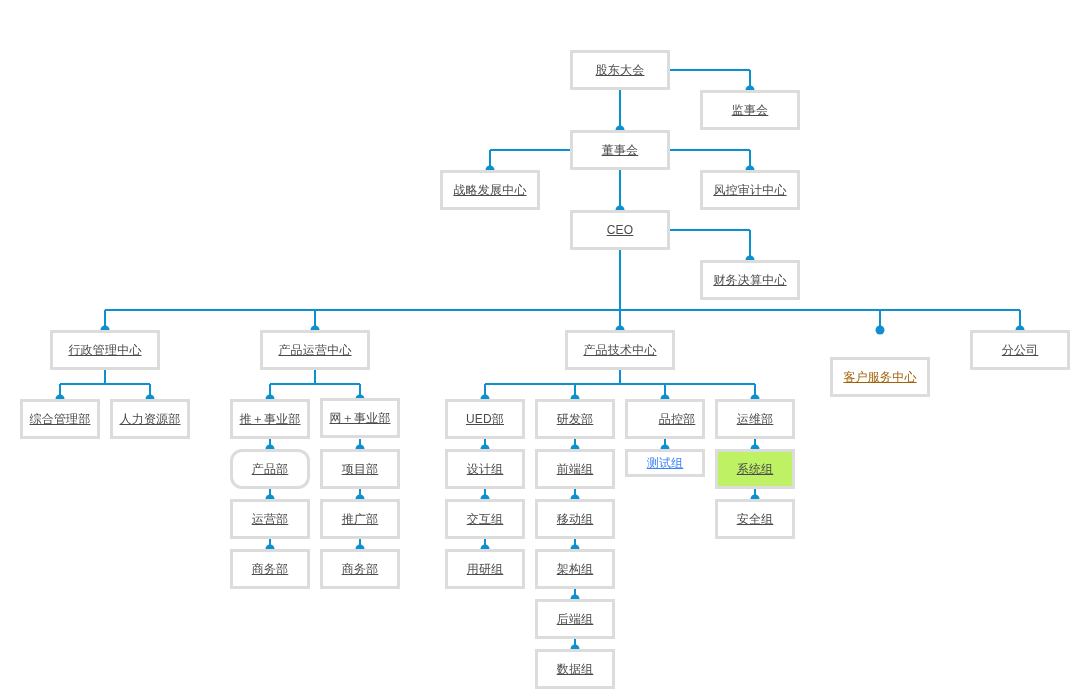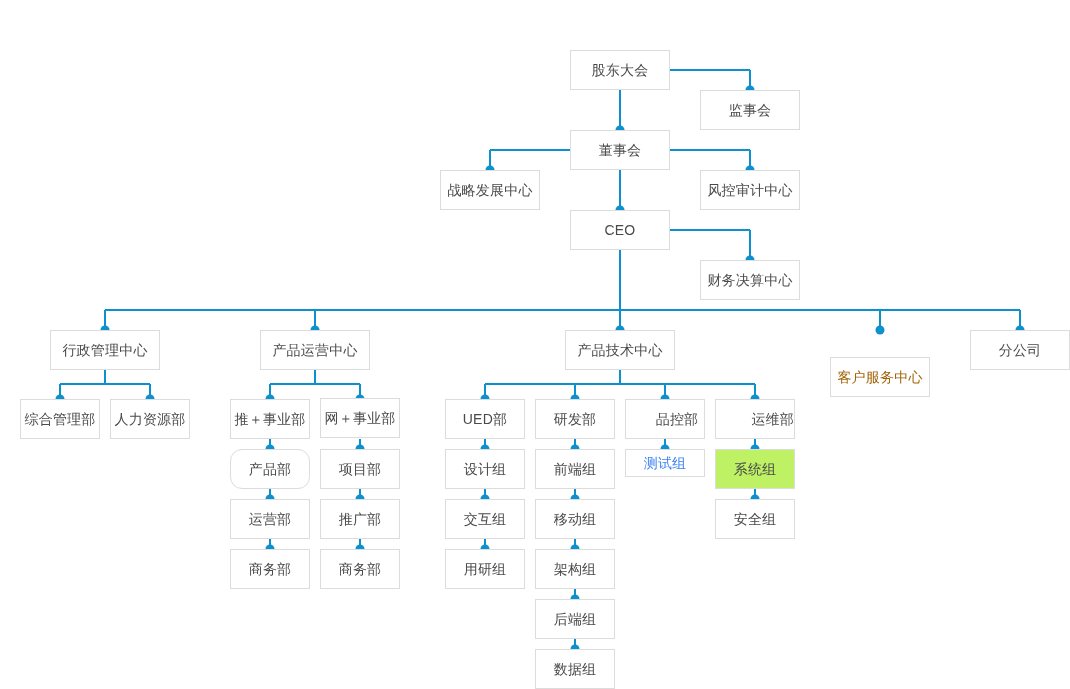--- a/index.html
+++ b/index.html
@@ -26,31 +26,32 @@
   #node-layer {
     position: absolute;
     left: 0;
     top: 0;
     width: 1070px;
     height: 689px;
   }
   .org-node {
     position: absolute;
     box-sizing: border-box;
-    border: 1px solid #fca5a5;
+    border: 3px solid #fca5a5;
     background: #ffffff;
     display: flex;
     align-items: center;
     justify-content: center;
     color: #4a4a4a;
-    font-size: 14px;
+    font-size: 12px;
     line-height: 1;
     letter-spacing: 0.2px;
     white-space: nowrap;
     user-select: none;
+    text-decoration: underline;
   }
   .org-node-label {
     display: block;
   }
 </style>
 </head>
 <body>
 
 <div id="chart-root" style="width: 1070px; height: 689px; background: rgb(255, 255, 255);">
   <svg id="connector-layer" viewBox="0 0 1070 689" width="1070" height="689" xmlns="http://www.w3.org/2000/svg">
@@ -253,21 +254,21 @@
       </div>
       <div class="org-node" style="left: 535px; top: 649px; width: 80px; height: 40px; border-color: rgb(220, 220, 220); background: rgb(255, 255, 255); color: rgb(74, 74, 74);">
         <span class="org-node-label">数据组</span>
       </div>
       <div class="org-node" style="left: 625px; top: 399px; width: 80px; height: 40px; border-color: rgb(220, 220, 220); background: rgb(255, 255, 255); color: rgb(74, 74, 74); padding-left: 24px;">
         <span class="org-node-label">品控部</span>
       </div>
       <div class="org-node" style="left: 625px; top: 449px; width: 80px; height: 28px; border-color: rgb(220, 220, 220); background: rgb(255, 255, 255); color: #3b82f6;">
         <span class="org-node-label">测试组</span>
       </div>
-      <div class="org-node" style="left: 715px; top: 399px; width: 80px; height: 40px; border-color: rgb(220, 220, 220); background: rgb(255, 255, 255); color: rgb(74, 74, 74); justify-content: flex-end;">
+      <div class="org-node" style="left: 715px; top: 399px; width: 80px; height: 40px; border-color: rgb(220, 220, 220); background: rgb(255, 255, 255); color: rgb(74, 74, 74);">
         <span class="org-node-label">运维部</span>
       </div>
       <div class="org-node" style="left: 715px; top: 449px; width: 80px; height: 40px; border-color: rgb(220, 220, 220); background: #bef264; color: rgb(74, 74, 74);">
         <span class="org-node-label">系统组</span>
       </div>
       <div class="org-node" style="left: 715px; top: 499px; width: 80px; height: 40px; border-color: rgb(220, 220, 220); background: rgb(255, 255, 255); color: rgb(74, 74, 74);">
         <span class="org-node-label">安全组</span>
       </div>
     </div>
 </div>

